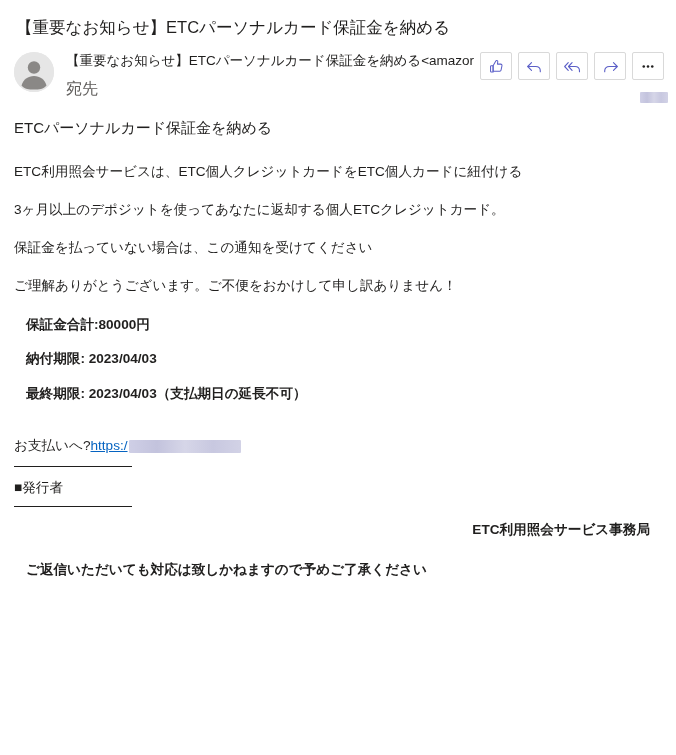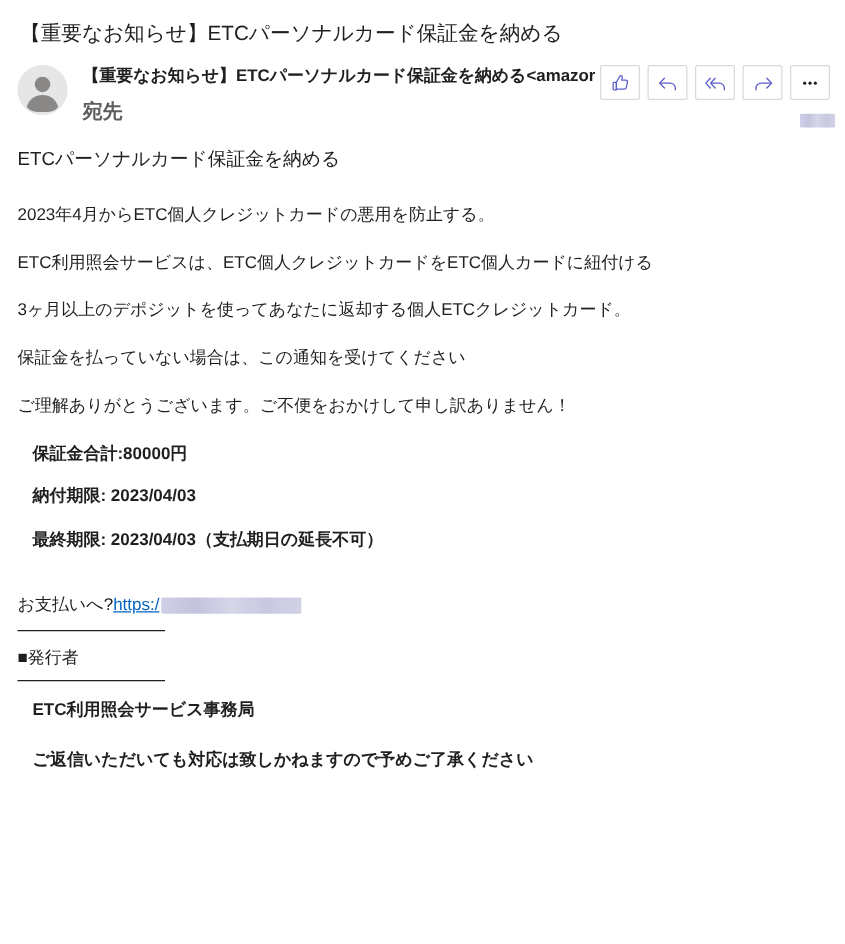--- a/index.html
+++ b/index.html
@@ -47,21 +47,20 @@
   }
   .avatar svg {
     position: absolute;
     left: 0; top: 0;
   }
   .sender-block {
     margin-left: 12px;
     flex: 1 1 auto;
     min-width: 0;
     padding-top: 2px;
-    font-weight: bold;
   }
   .sender-line {
     font-size: 13.5px;
     color: #201f1e;
     white-space: nowrap;
     overflow: hidden;
     line-height: 18px;
   }
   .sender-name {
     color: #201f1e;
@@ -206,21 +205,20 @@
       </div>
     </div>
   </div>
 
   <div style="position:absolute; left:640px; top:88px;">
     <span class="redact" style="width:28px; height:11px;"></span>
   </div>
 
   <div class="body-area">
     <p class="p first">ETCパーソナルカード保証金を納める</p>
-    <p class="p">2023年4月からETC個人クレジットカードの悪用を防止する。</p>
     <p class="p">ETC利用照会サービスは、ETC個人クレジットカードをETC個人カードに紐付ける</p>
     <p class="p">3ヶ月以上のデポジットを使ってあなたに返却する個人ETCクレジットカード。</p>
     <p class="p">保証金を払っていない場合は、この通知を受けてください</p>
     <p class="p">ご理解ありがとうございます。ご不便をおかけして申し訳ありません！</p>
 
     <p class="tight">保証金合計:80000円</p>
     <p class="tight">納付期限: 2023/04/03</p>
     <p class="tight">最終期限: 2023/04/03（支払期日の延長不可）</p>
 
     <div class="block-gap"></div>
@@ -228,17 +226,17 @@
     <p class="pay-line">
       <span>お支払いへ?</span><a class="link" href="#">https:/</a><span class="redact" style="width:112px; height:13px; margin-left:1px;"></span>
     </p>
 
     <hr class="hr-short">
 
     <p class="issuer">■発行者</p>
 
     <hr class="hr-short second">
 
-    <p class="tight" style="margin-bottom:17px;">ETC利用照会サービス事務局</p>
+    <p class="tight" style="margin-bottom:17px;text-align:right;">ETC利用照会サービス事務局</p>
     <p class="tight">ご返信いただいても対応は致しかねますので予めご了承ください</p>
   </div>
 
 </div>
 
 </body></html>

